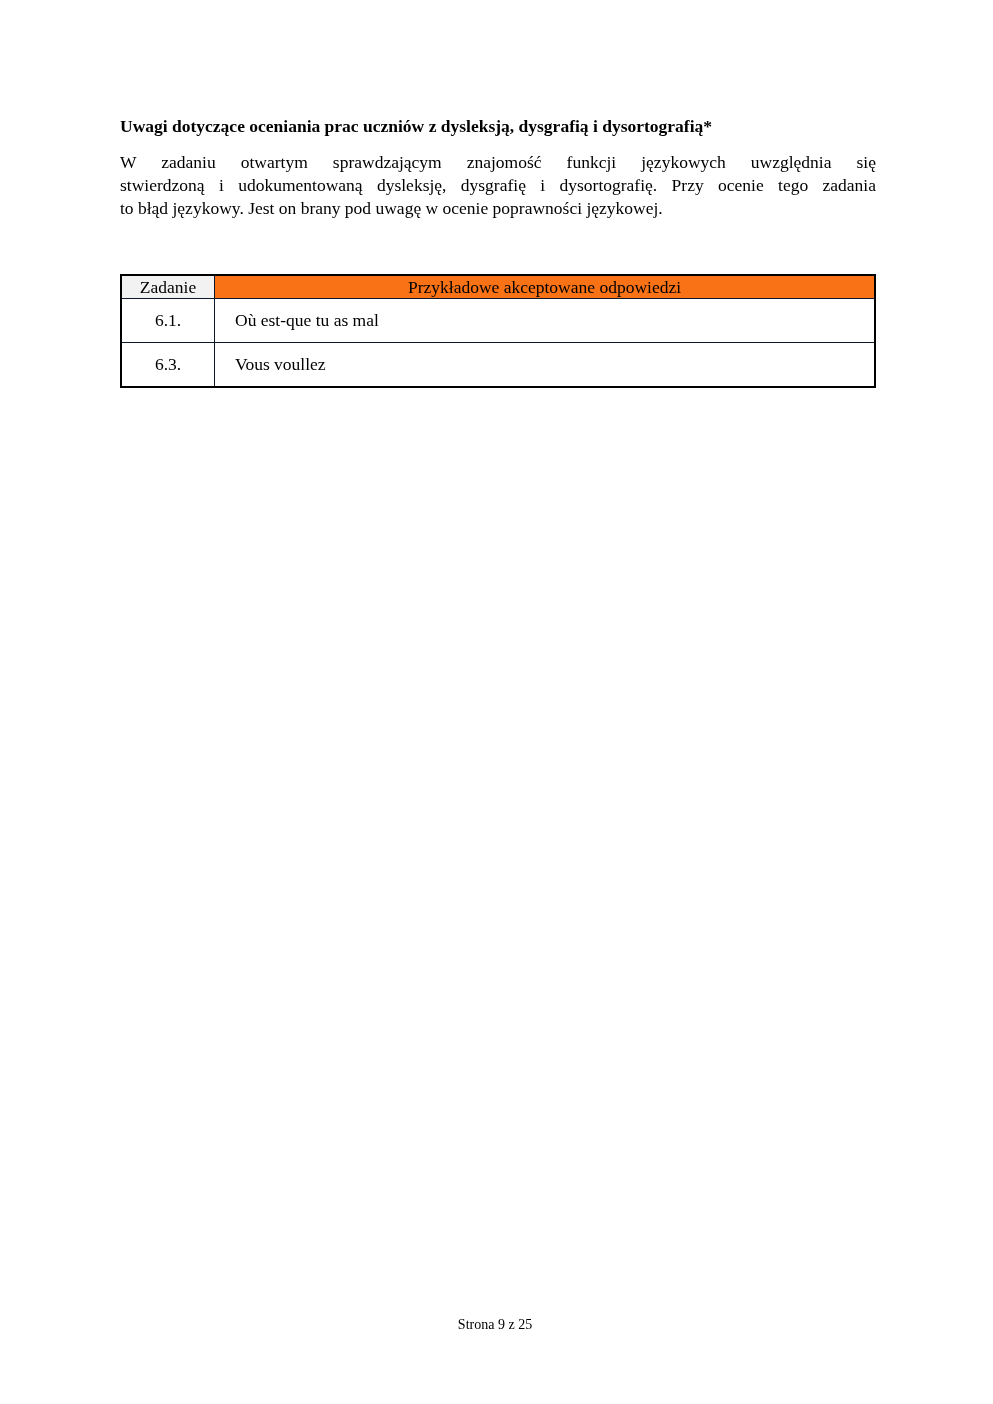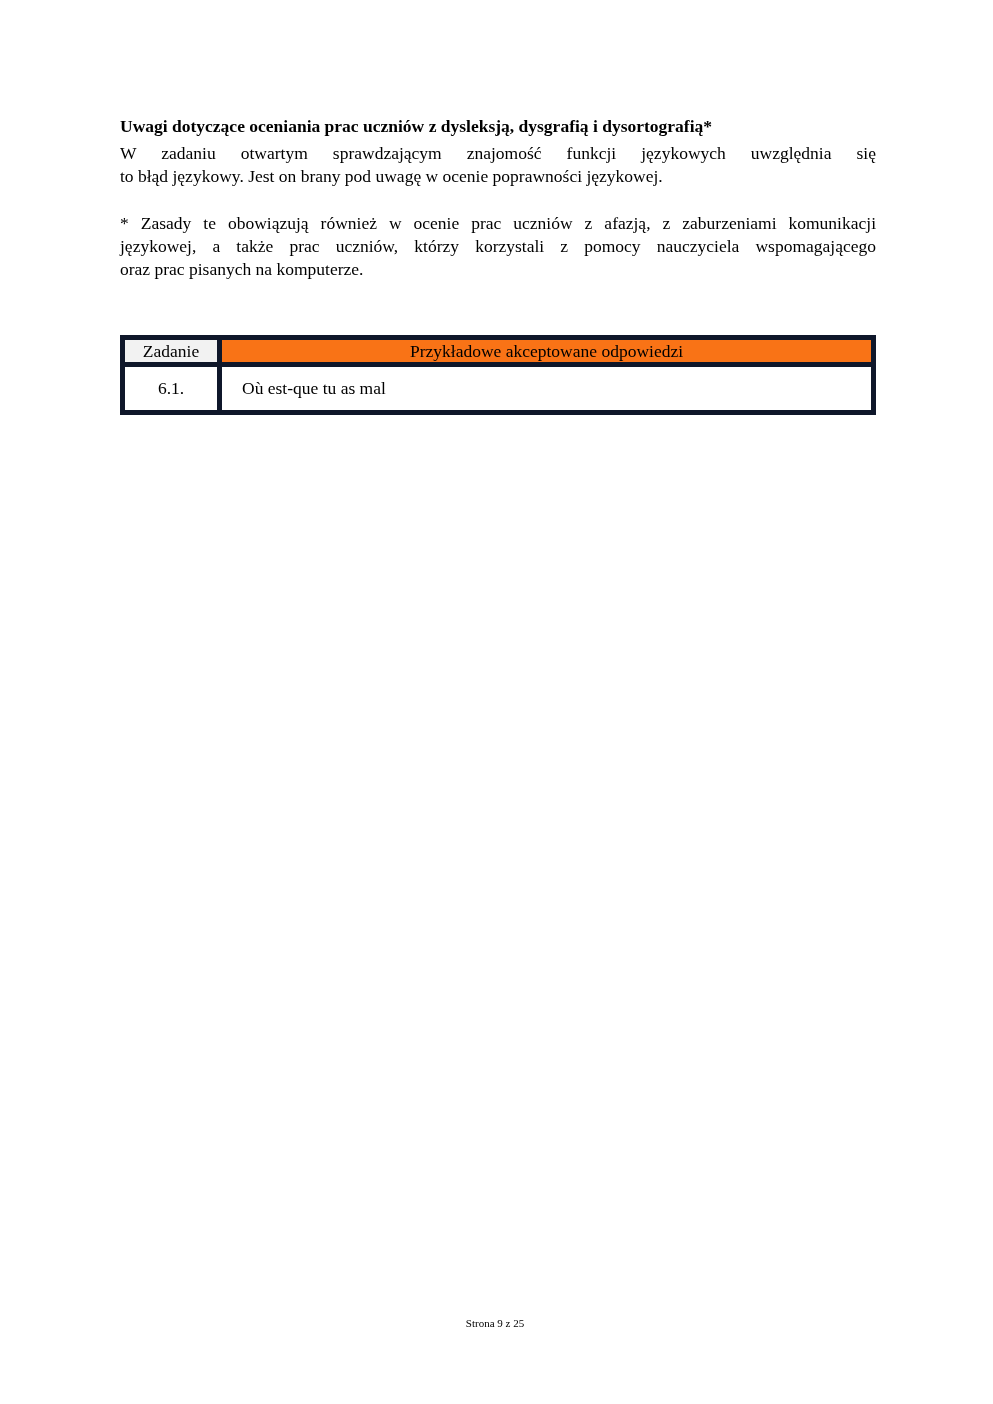--- a/index.html
+++ b/index.html
@@ -18,21 +18,21 @@
   .content {
     position: absolute;
     left: 120px;
     top: 115px;
     width: 756px;
   }
   .doc-heading {
     font-size: 17.5px;
     font-weight: bold;
     line-height: 23px;
-    margin: 0 0 4px 0;
+    margin: 0 0 13px 0;
   }
   .para {
     margin: 0 0 24px 0;
   }
   .jline {
     font-size: 17.5px;
     line-height: 23px;
     text-align: justify;
     text-align-last: justify;
     white-space: normal;
@@ -43,21 +43,21 @@
     font-family: Liberation Serif, serif;
   }
   .answers-table {
     border-collapse: collapse;
     width: 756px;
     margin-top: 54px;
     table-layout: fixed;
   }
   .answers-table th,
   .answers-table td {
-    border: 5px solid #0f172a;
+    border: 1px solid #0f172a;
     font-size: 17.5px;
     font-weight: normal;
     padding: 0;
   }
   .answers-table {
     border: 2px solid #000000;
   }
   .answers-table thead th {
     height: 22px;
     text-align: center;
@@ -77,51 +77,51 @@
   .answers-table td.answer-cell {
     text-align: left;
     padding-left: 20px;
   }
   .page-footer {
     position: absolute;
     top: 1317px;
     left: 0;
     width: 990px;
     text-align: center;
-    font-size: 11px;
+    font-size: 14px;
   }
 </style>
 </head>
 <body>
 
 <div class="content">
 
   <p class="doc-heading">Uwagi dotyczące oceniania prac uczniów z dysleksją, dysgrafią i dysortografią*</p>
 
   <div class="para">
     <div class="jline">W zadaniu otwartym sprawdzającym znajomość funkcji językowych uwzględnia się</div>
+    <div class="jline">stwierdzoną i udokumentowaną dysleksję, dysgrafię i dysortografię. Przy ocenie tego zadania</div>
     <div class="jline last">to błąd językowy. Jest on brany pod uwagę w ocenie poprawności językowej.</div>
   </div>
 
-  <div class="para">
-    <div class="jline">* Zasady te obowiązują również w ocenie prac uczniów z afazją, z zaburzeniami komunikacji</div>
-    <div class="jline">językowej, a także prac uczniów, którzy korzystali z pomocy nauczyciela wspomagającego</div>
-    <div class="jline last">oraz prac pisanych na komputerze.</div>
-  </div>
 
   <table class="answers-table">
     <thead>
       <tr>
         <th class="col-task" style="background: rgb(242, 242, 242);">Zadanie</th>
         <th style="background: #f97316;">Przykładowe akceptowane odpowiedzi</th>
       </tr>
     </thead>
     <tbody>
       <tr>
         <td class="task-cell">6.1.</td>
         <td class="answer-cell">Où est-que tu as mal</td>
       </tr>
+      <tr>
+        <td class="task-cell">6.3.</td>
+        <td class="answer-cell">Vous voullez</td>
+      </tr>
     </tbody>
   </table>
 
 </div>
 
 <div class="page-footer">Strona 9 z 25</div>
 
 </body></html>

